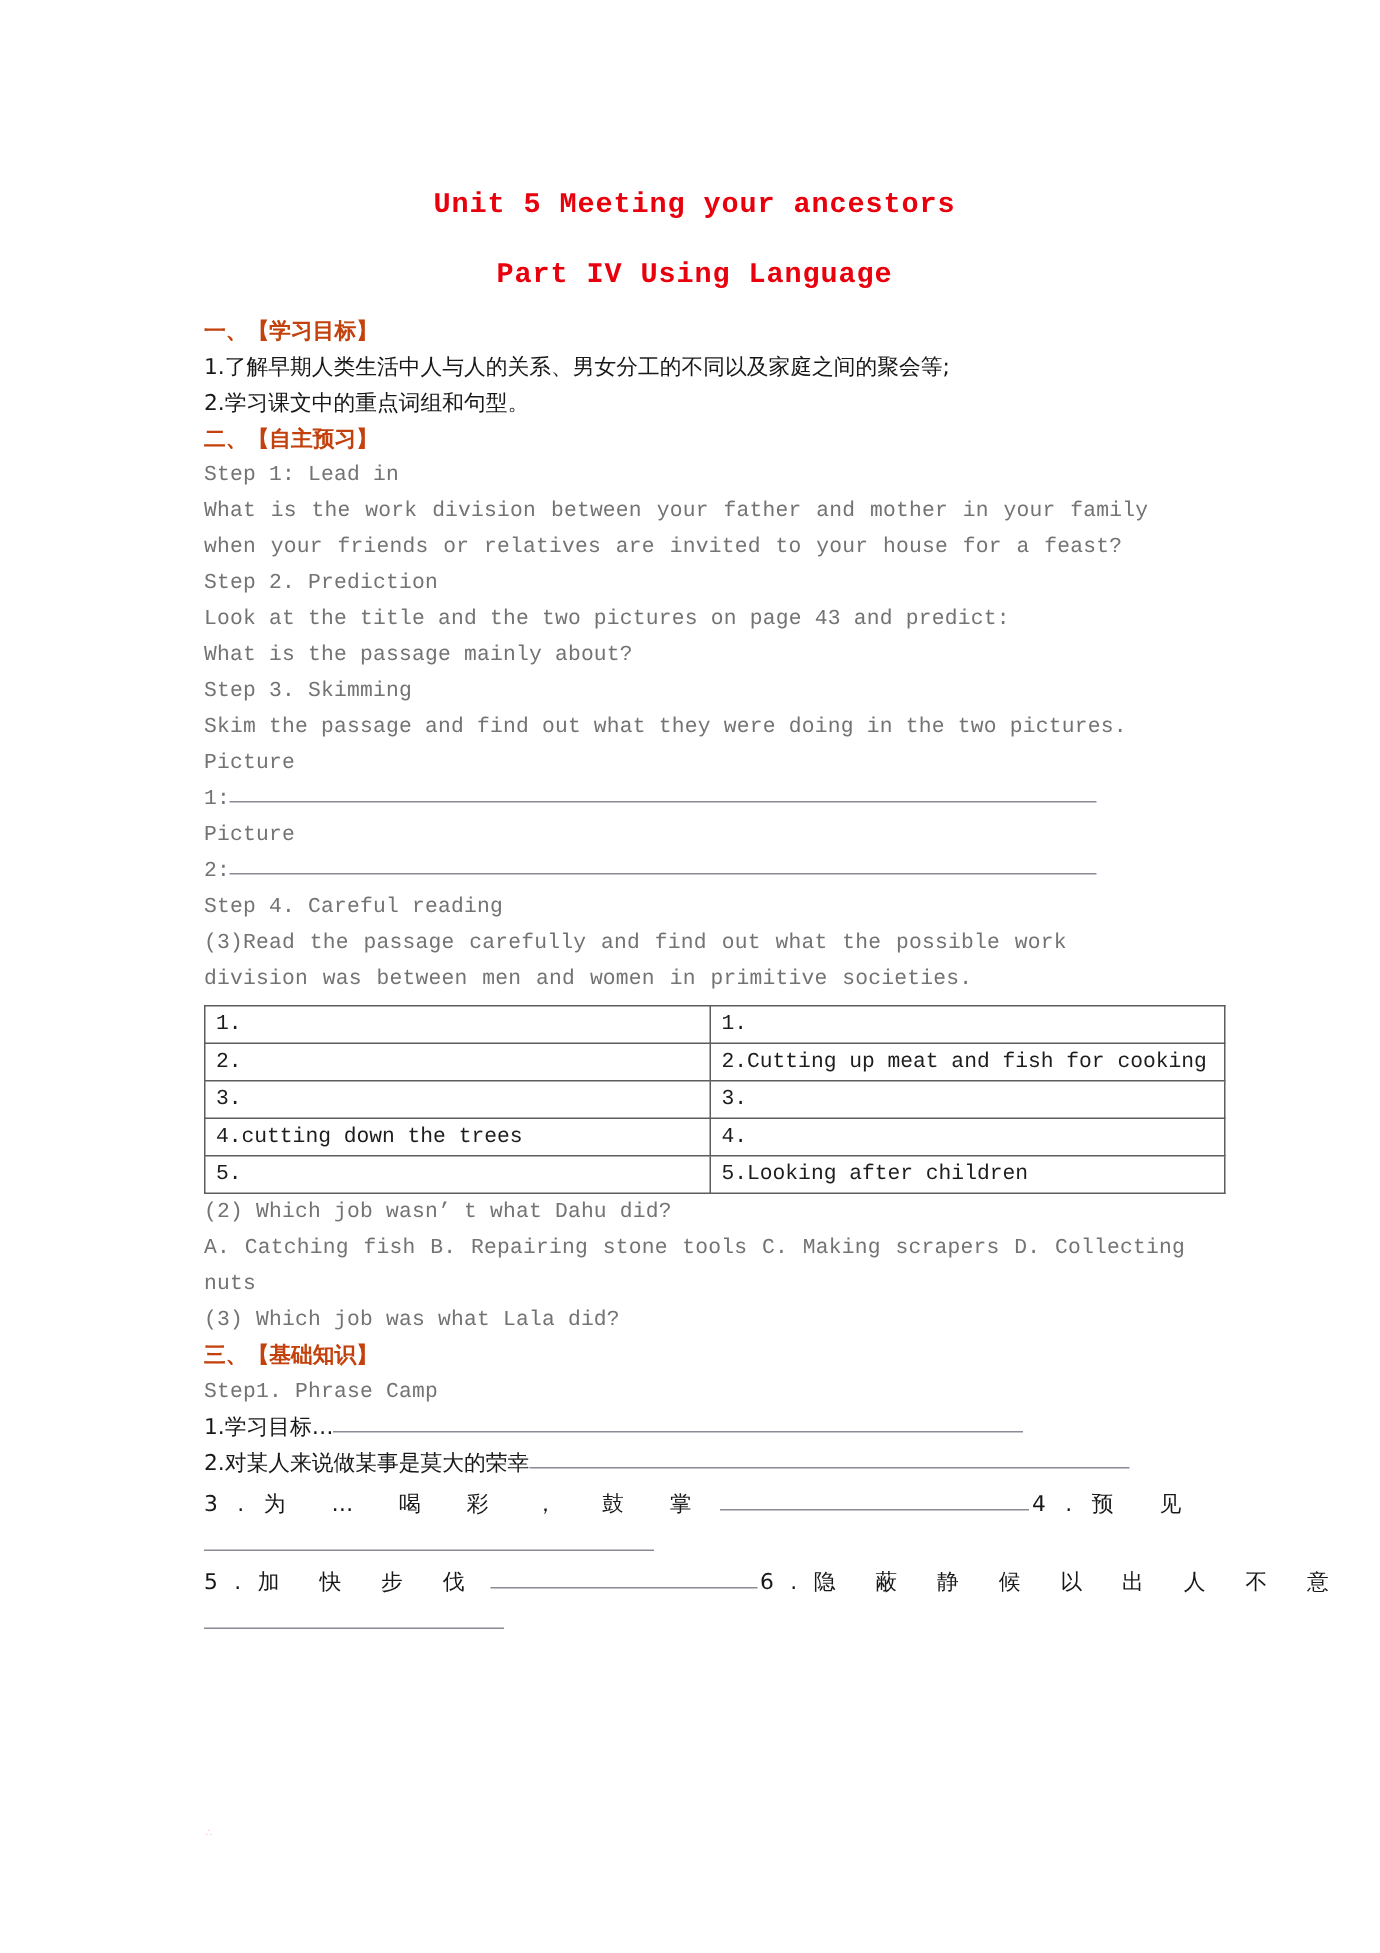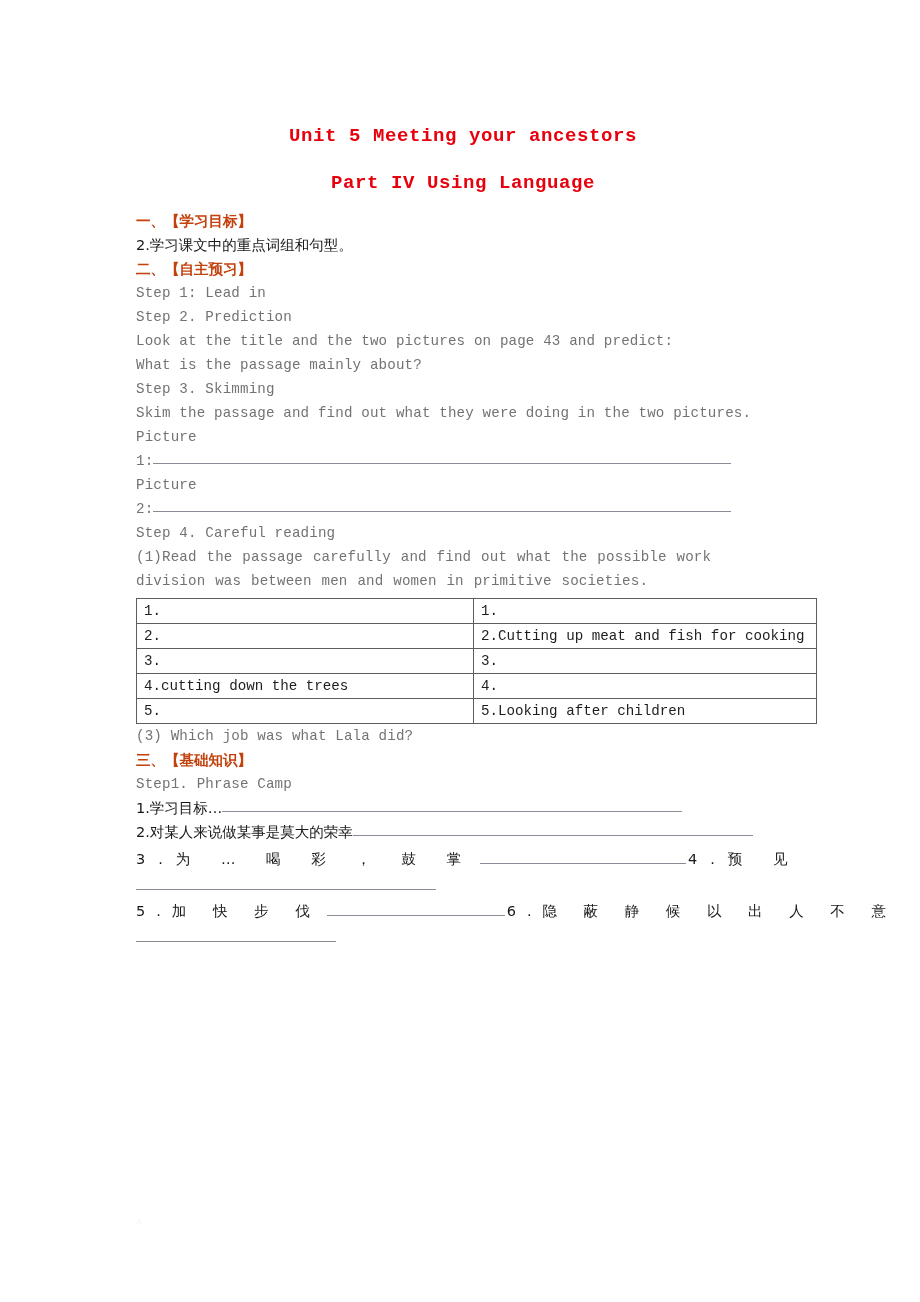--- a/index.html
+++ b/index.html
@@ -174,43 +174,45 @@
 <body>
 
 <div class="page">
   <div class="content">
 
     <div class="doc-title">Unit 5 Meeting your ancestors</div>
     <div class="doc-title sub">Part IV  Using Language</div>
 
     <div class="block-gap-1">
       <div class="cn-head">一、【学习目标】</div>
+      <div class="cn">1.了解早期人类生活中人与人的关系、男女分工的不同以及家庭之间的聚会等;</div>
       <div class="cn">2.学习课文中的重点词组和句型。</div>
     </div>
 
     <div>
       <div class="cn-head">二、【自主预习】</div>
 
       <div class="en">Step 1: Lead in</div>
+      <div class="en wrap">What is the work division between your father and mother in your family when your friends or relatives are invited to your house for a feast?</div>
 
       <div class="en">Step 2. Prediction</div>
       <div class="en">Look at the title and the two pictures on page 43 and predict:</div>
       <div class="en">What is the passage mainly about?</div>
 
       <div class="en">Step 3. Skimming</div>
       <div class="en">Skim the passage and find out what they were doing in the two pictures.</div>
 
       <div class="en">Picture</div>
       <div class="en rule-row"><span>1:</span><span class="rule r-pic"></span></div>
 
       <div class="en">Picture</div>
       <div class="en rule-row"><span>2:</span><span class="rule r-pic"></span></div>
 
       <div class="en">Step 4. Careful reading</div>
-      <div class="en wrap">(1)Read the passage carefully and find out what the possible work division was between men and women in primitive societies.</div>
+      <div class="en wrap">(3)Read the passage carefully and find out what the possible work division was between men and women in primitive societies.</div>
     </div>
 
     <table class="tasks">
       <tbody>
         <tr>
           <td class="col-left">1.</td>
           <td class="col-right">1.</td>
         </tr>
         <tr>
           <td class="col-left">2.</td>
@@ -224,20 +226,24 @@
           <td class="col-left">4.cutting down the trees</td>
           <td class="col-right">4.</td>
         </tr>
         <tr>
           <td class="col-left">5.</td>
           <td class="col-right">5.Looking after children</td>
         </tr>
       </tbody>
     </table>
 
+    <div>
+      <div class="en">(2) Which job wasn’ t what Dahu did?</div>
+      <div class="en justify">A. Catching fish     B. Repairing stone tools    C. Making scrapers        D. Collecting nuts</div>
+    </div>
 
     <div>
       <div class="en">(3) Which job was what Lala did?</div>
     </div>
 
     <div>
       <div class="cn-head">三、【基础知识】</div>
       <div class="en">Step1. Phrase Camp</div>
 
       <div class="cn rule-row"><span>1.</span><span>学习目标…</span><span class="rule r-p1"></span></div>

